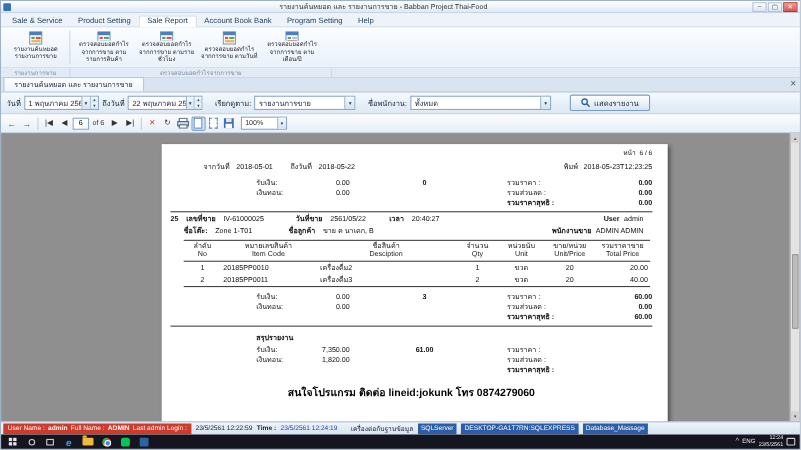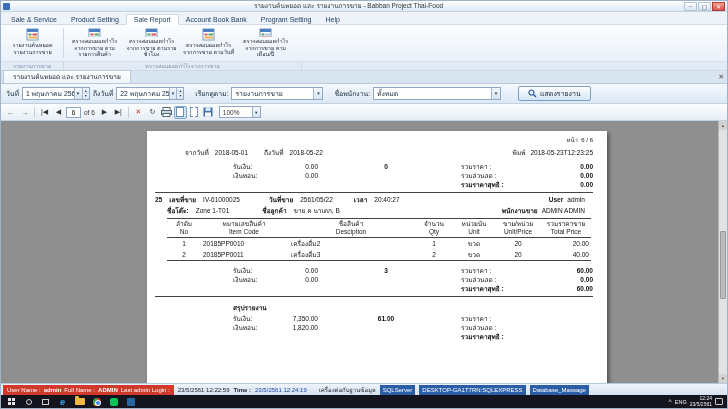--- a/index.html
+++ b/index.html
@@ -448,20 +448,21 @@
                 <span>รวมส่วนลด :</span>
                 <span class="b"></span>
               </div>
             <div class="row b">
                 <span>รวมราคาสุทธิ :</span>
                 <span></span>
               </div>
           </div>
         </div>
 
+        <div class="footer-note">สนใจโปรแกรม ติดต่อ lineid:jokunk โทร 0874279060</div>
 
       </div>
     </div>
 
     <div class="v-scrollbar">
       <div class="sb-arrow">▲</div>
       <div class="sb-thumb"></div>
       <div class="sb-arrow bottom">▼</div>
     </div>
   </div>

